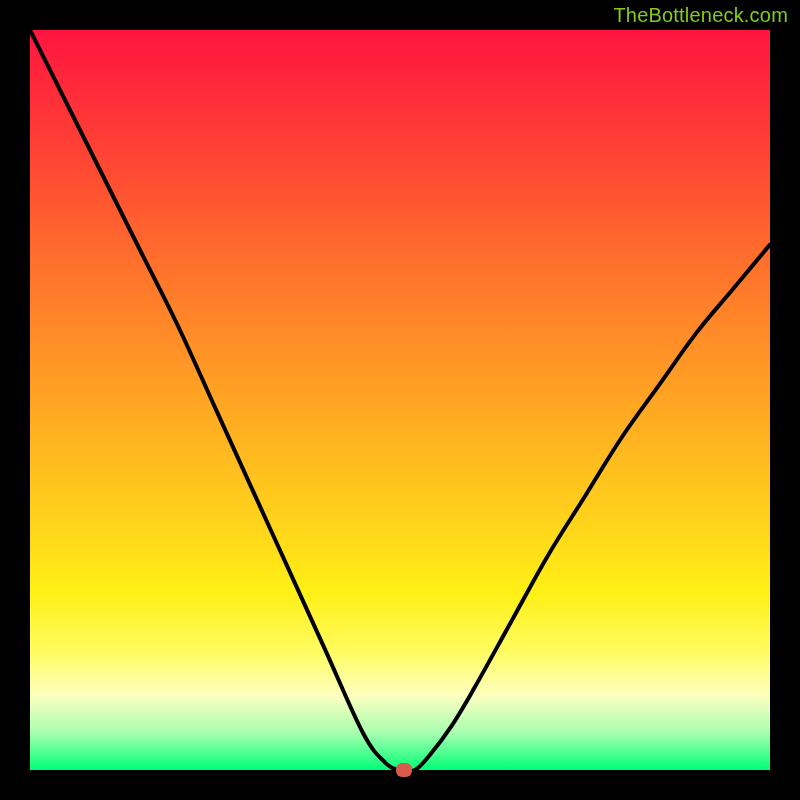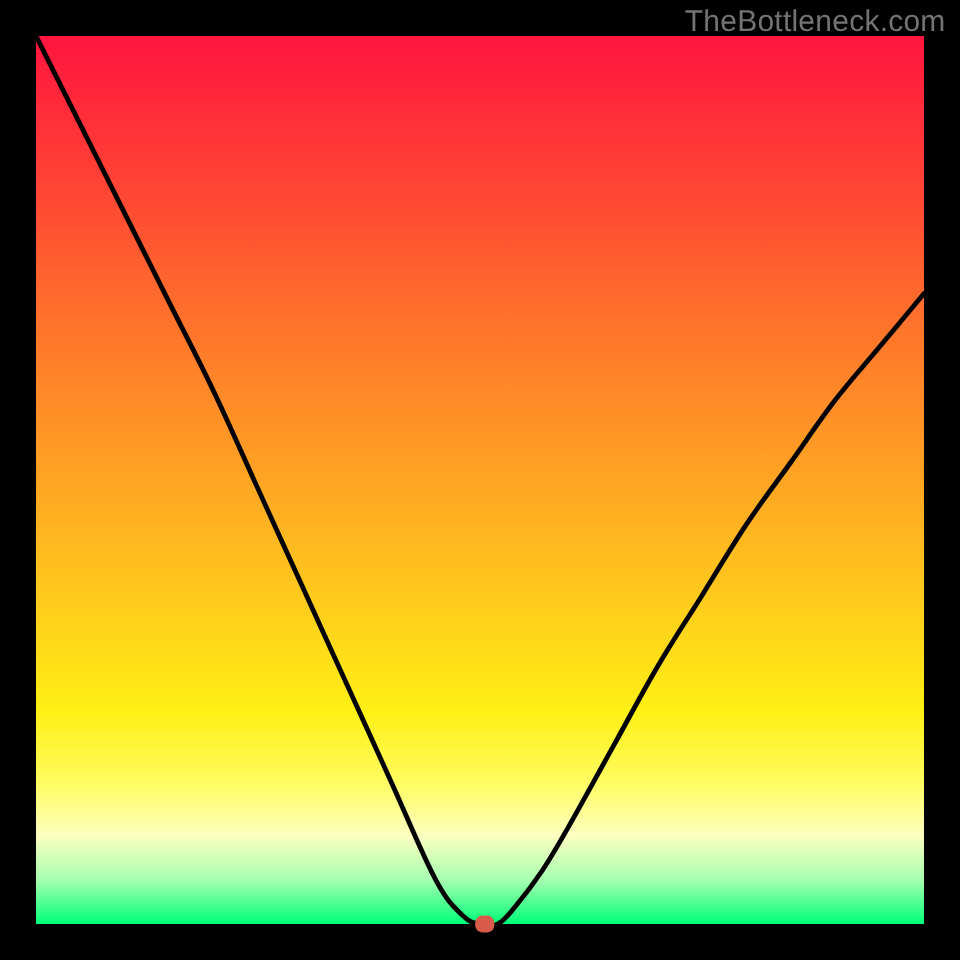--- a/index.html
+++ b/index.html
@@ -13,23 +13,23 @@
   .frame {
     position: relative;
     width: 800px;
     height: 800px;
     background: #000000;
   }
   .watermark {
     position: absolute;
     top: 4px;
     right: 12px;
-    font-size: 25px;
+    font-size: 20px;
     font-weight: 500;
-    color: #737373;
+    color: #84cc16;
     letter-spacing: 0.2px;
     z-index: 50;
   }
   .plot-area {
     position: absolute;
     left: 30px;
     top: 30px;
     width: 740px;
     height: 740px;
     background: linear-gradient(to bottom,

